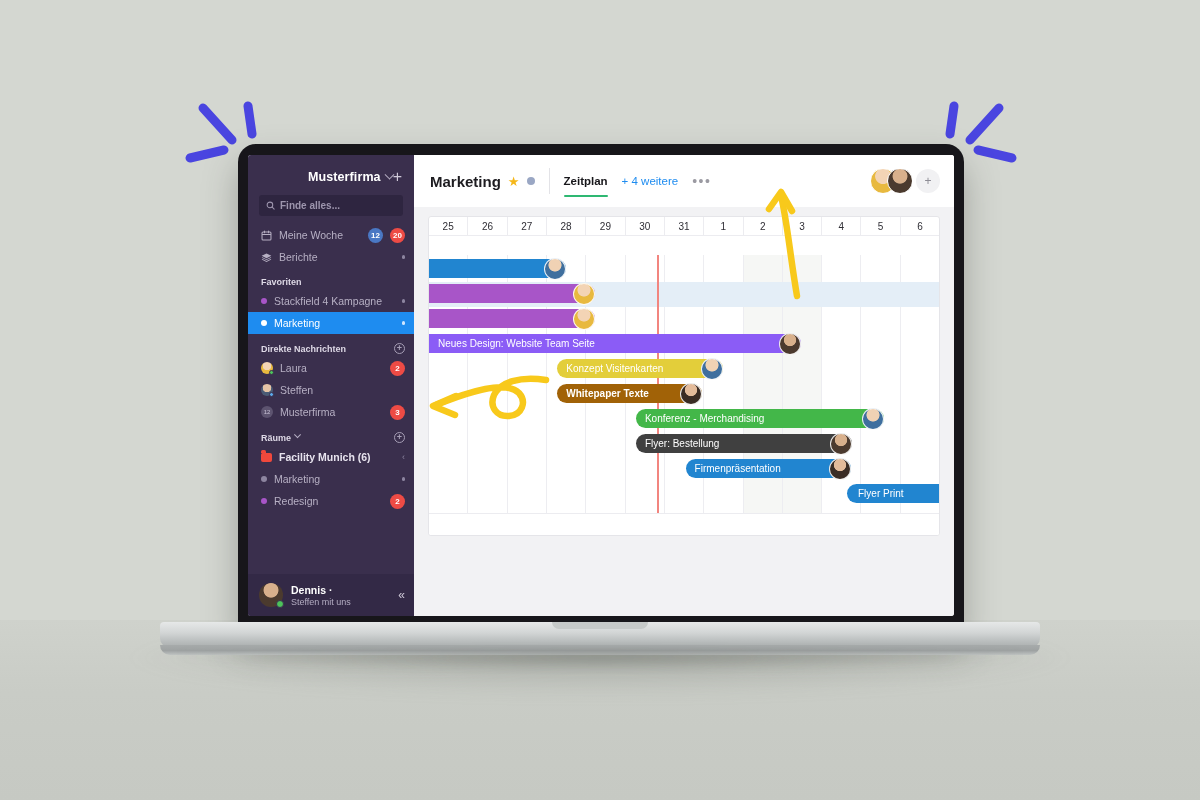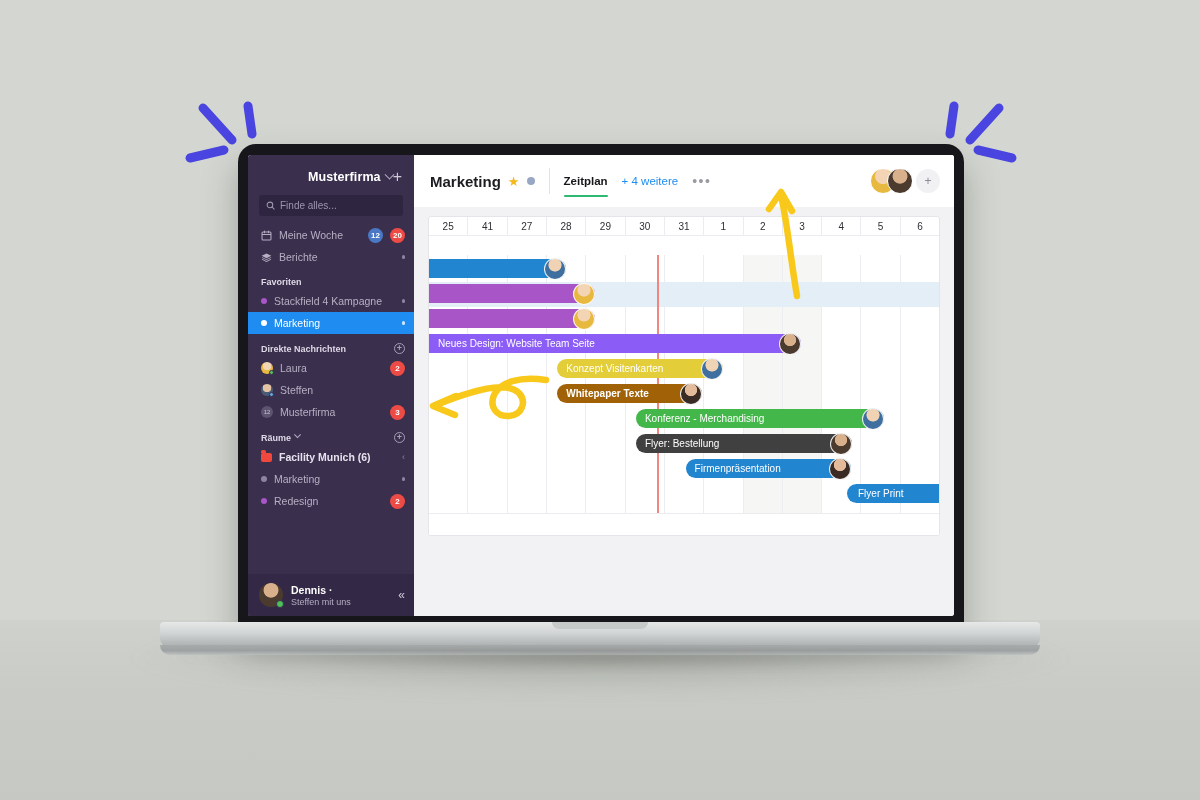--- a/index.html
+++ b/index.html
@@ -76,21 +76,21 @@
     margin-left: 35px;
   }
   .sb-org { display: flex; align-items: center; gap: 5px; }
   .sb-org-name { color: #fff; font-weight: bold; font-size: 12.5px; letter-spacing: .1px; }
   .chev { width: 7px; height: 7px; border-right: 1.4px solid #b6aec4; border-bottom: 1.4px solid #b6aec4;
           transform: rotate(45deg) translate(-2px,-2px); display: inline-block; }
   .sb-plus { color: #cfc9d8; font-size: 16px; line-height: 1; font-weight: 300; cursor: pointer; }
 
   .sb-search {
     margin: 2px 11px 8px 11px; height: 21px; background: #2e2540; border-radius: 3px;
-    display: flex; align-items: center; gap: 5px; padding: 0 7px;
+    display: flex; align-items: center; gap: 5px; padding: 0 7px; font-weight: bold;
   }
   .sb-search span.ph { color: #9d95ad; font-size: 10px; }
 
   .sb-row {
     display: flex; align-items: center; gap: 7px; height: 22px;
     padding: 0 9px 0 13px; font-size: 10.5px; color: #b7b0c4; cursor: pointer;
   }
   .sb-row .lbl { flex: 1; white-space: nowrap; overflow: hidden; }
   .sb-row.sel { background: #1e8cf0; color: #fff; }
   .sb-row.sel .lbl { color: #fff; }
@@ -376,21 +376,21 @@
           <span class="add-member">+</span>
         </div>
       </div>
 
       <div class="gantt-wrap">
         <div class="gantt">
 
 
           <div class="day-row">
             <span class="day-cell">25</span>
-            <span class="day-cell">41</span>
+            <span class="day-cell">26</span>
             <span class="day-cell">27</span>
             <span class="day-cell">28</span>
             <span class="day-cell">29</span>
             <span class="day-cell">30</span>
             <span class="day-cell">31</span>
             <span class="day-cell">1</span>
             <span class="day-cell">2</span>
             <span class="day-cell">3</span>
             <span class="day-cell">4</span>
             <span class="day-cell">5</span>

